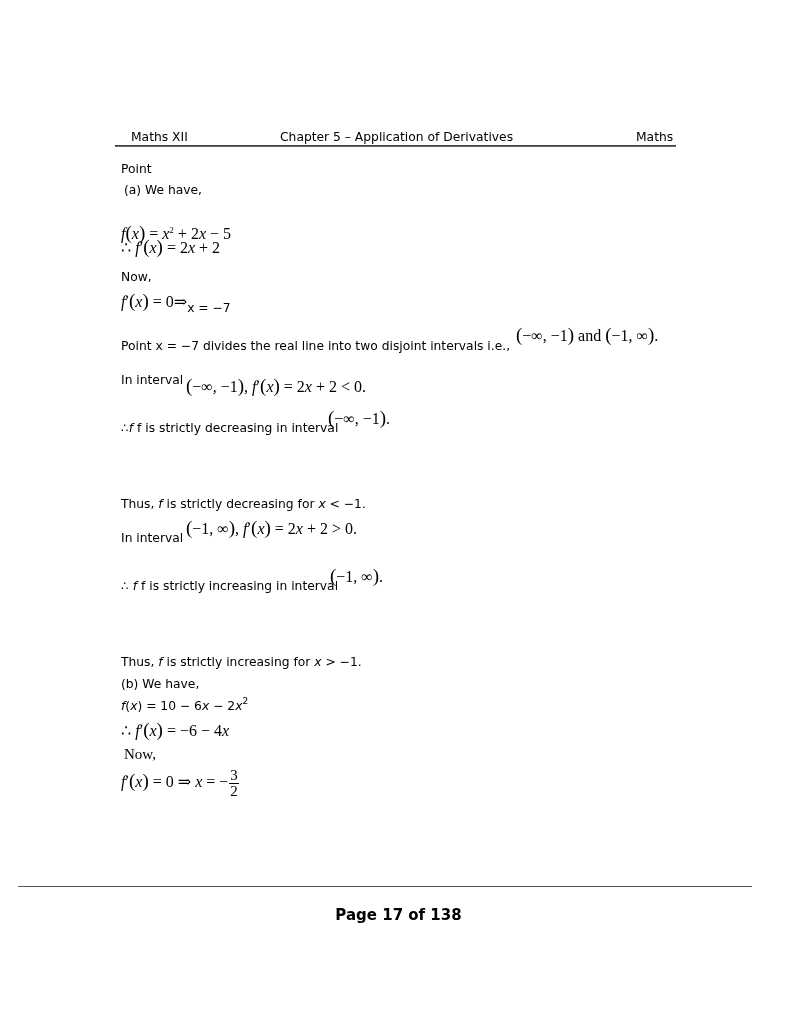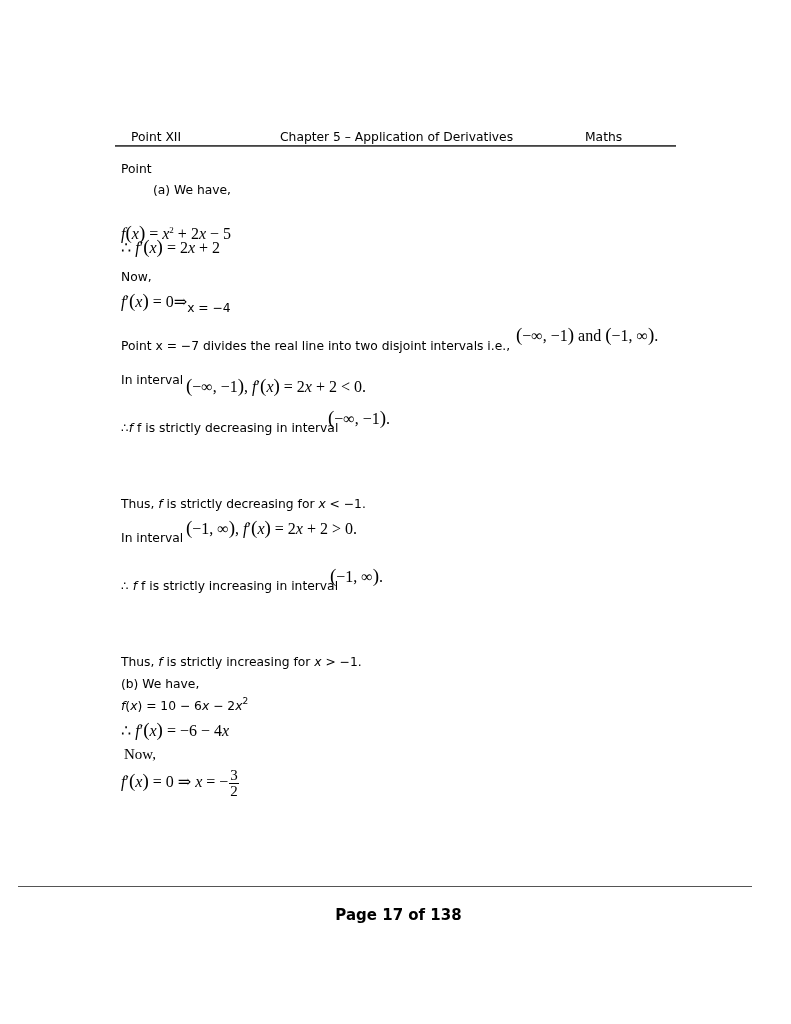--- a/index.html
+++ b/index.html
@@ -63,41 +63,41 @@
       font-size: 15px;
       line-height: 1;
       margin-left: 1px;
     }
     .frac .num { display: block; padding: 0 1px; border-bottom: 1px solid #000; }
     .frac .den { display: block; padding: 0 1px; }
   </style>
 </head>
 <body>
 
-<div class="abs sans header-text" style="left:131px;">Point XII</div>
+<div class="abs sans header-text" style="left:131px;">Maths XII</div>
 <div class="abs sans header-text" style="left:280px;">Chapter 5 – Application of Derivatives</div>
-<div class="abs sans header-text" style="left:585px;">Maths</div>
+<div class="abs sans header-text" style="left:636px;">Maths</div>
 <div class="header-rule"></div>
 
 <div class="abs sans" style="left:121px; top:162px;">Point</div>
 
-<div class="abs sans" style="left:124px; top:183px;margin-left:29px;">(a) We have,</div>
+<div class="abs sans" style="left:124px; top:183px;">(a) We have,</div>
 
 <div class="abs math" style="left:121px; top:205px;margin-top:20px;">
   <i>f</i><span class="big-paren">(</span><i>x</i><span class="big-paren">)</span> = <i>x</i><sup class="s">2</sup> + 2<i>x</i> − 5
 </div>
 
 <div class="abs math" style="left:121px; top:238px;">
   ∴ <i>f</i>′<span class="big-paren">(</span><i>x</i><span class="big-paren">)</span> = 2<i>x</i> + 2
 </div>
 
 <div class="abs sans" style="left:121px; top:270px;">Now,</div>
 
 <div class="abs" style="left:121px; top:292px;">
-  <span class="math"><i>f</i>′<span class="big-paren">(</span><i>x</i><span class="big-paren">)</span> = 0</span><span class="math">⇒</span><span class="sans" style="position:relative; top:5px;">x = −4</span>
+  <span class="math"><i>f</i>′<span class="big-paren">(</span><i>x</i><span class="big-paren">)</span> = 0</span><span class="math">⇒</span><span class="sans" style="position:relative; top:5px;">x = −7</span>
 </div>
 
 <div class="abs sans" style="left:121px; top:339px;">Point x = −7 divides the real line into two disjoint intervals i.e.,</div>
 <div class="abs math" style="left:516px; top:327px;">
   <span class="big-paren">(</span>−∞, −1<span class="big-paren">)</span> and <span class="big-paren">(</span>−1, ∞<span class="big-paren">)</span>.
 </div>
 
 <div class="abs sans" style="left:121px; top:373px;">In interval</div>
 <div class="abs math" style="left:186px; top:378px;">
   <span class="big-paren">(</span>−∞, −1<span class="big-paren">)</span>, <i>f</i>′<span class="big-paren">(</span><i>x</i><span class="big-paren">)</span> = 2<i>x</i> + 2 &lt; 0.

